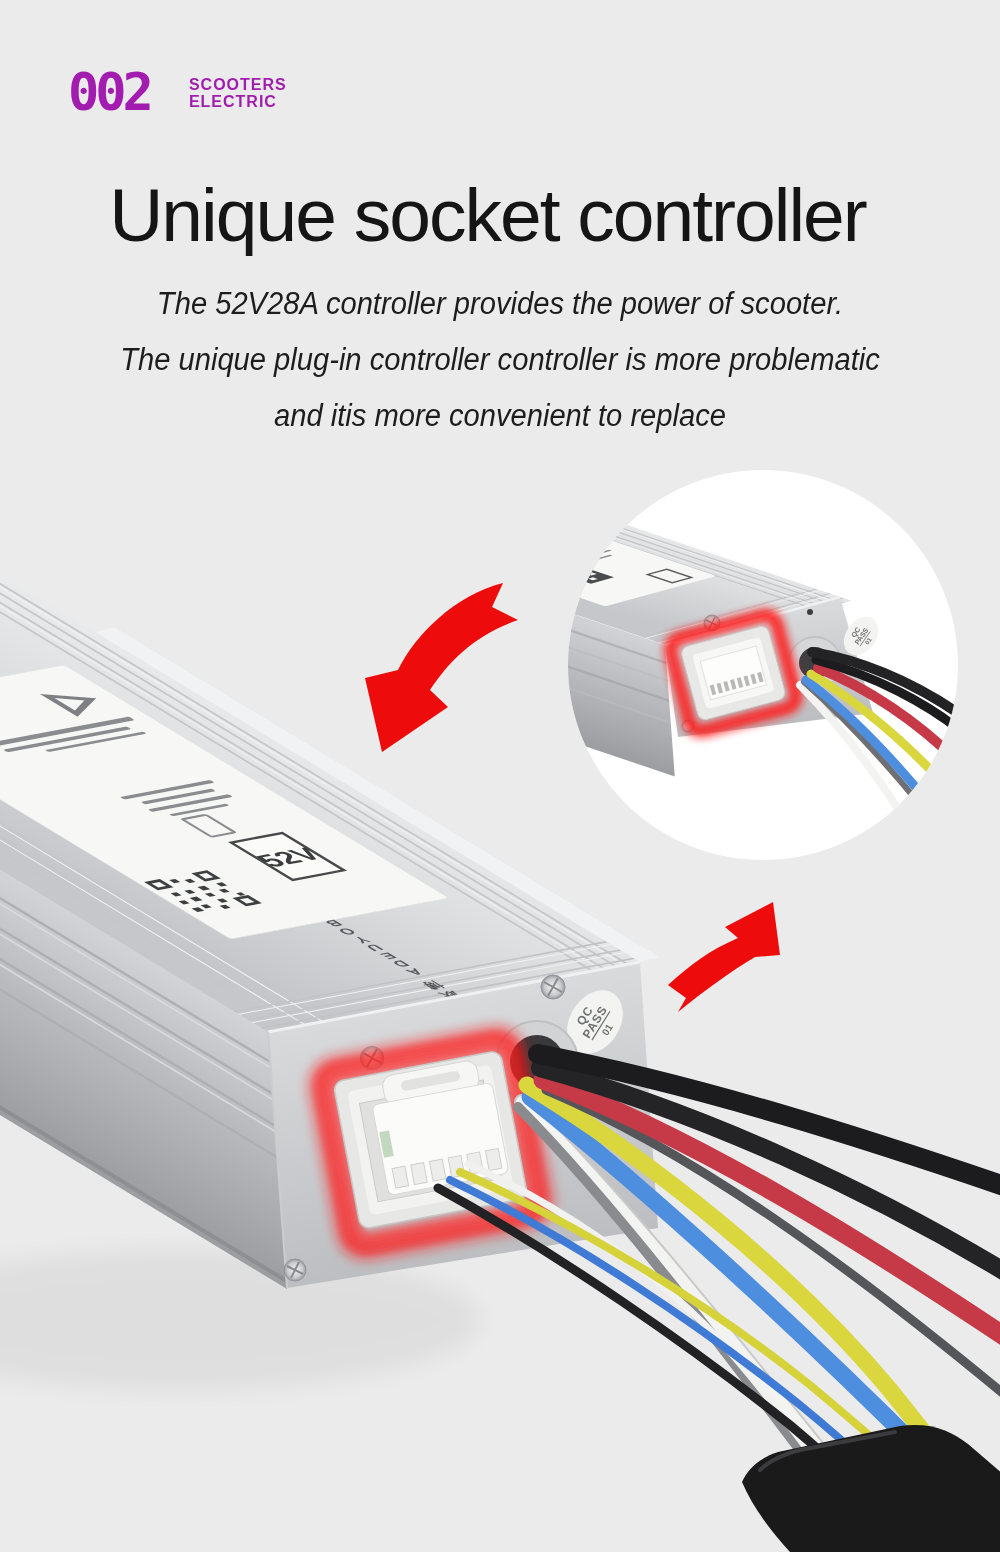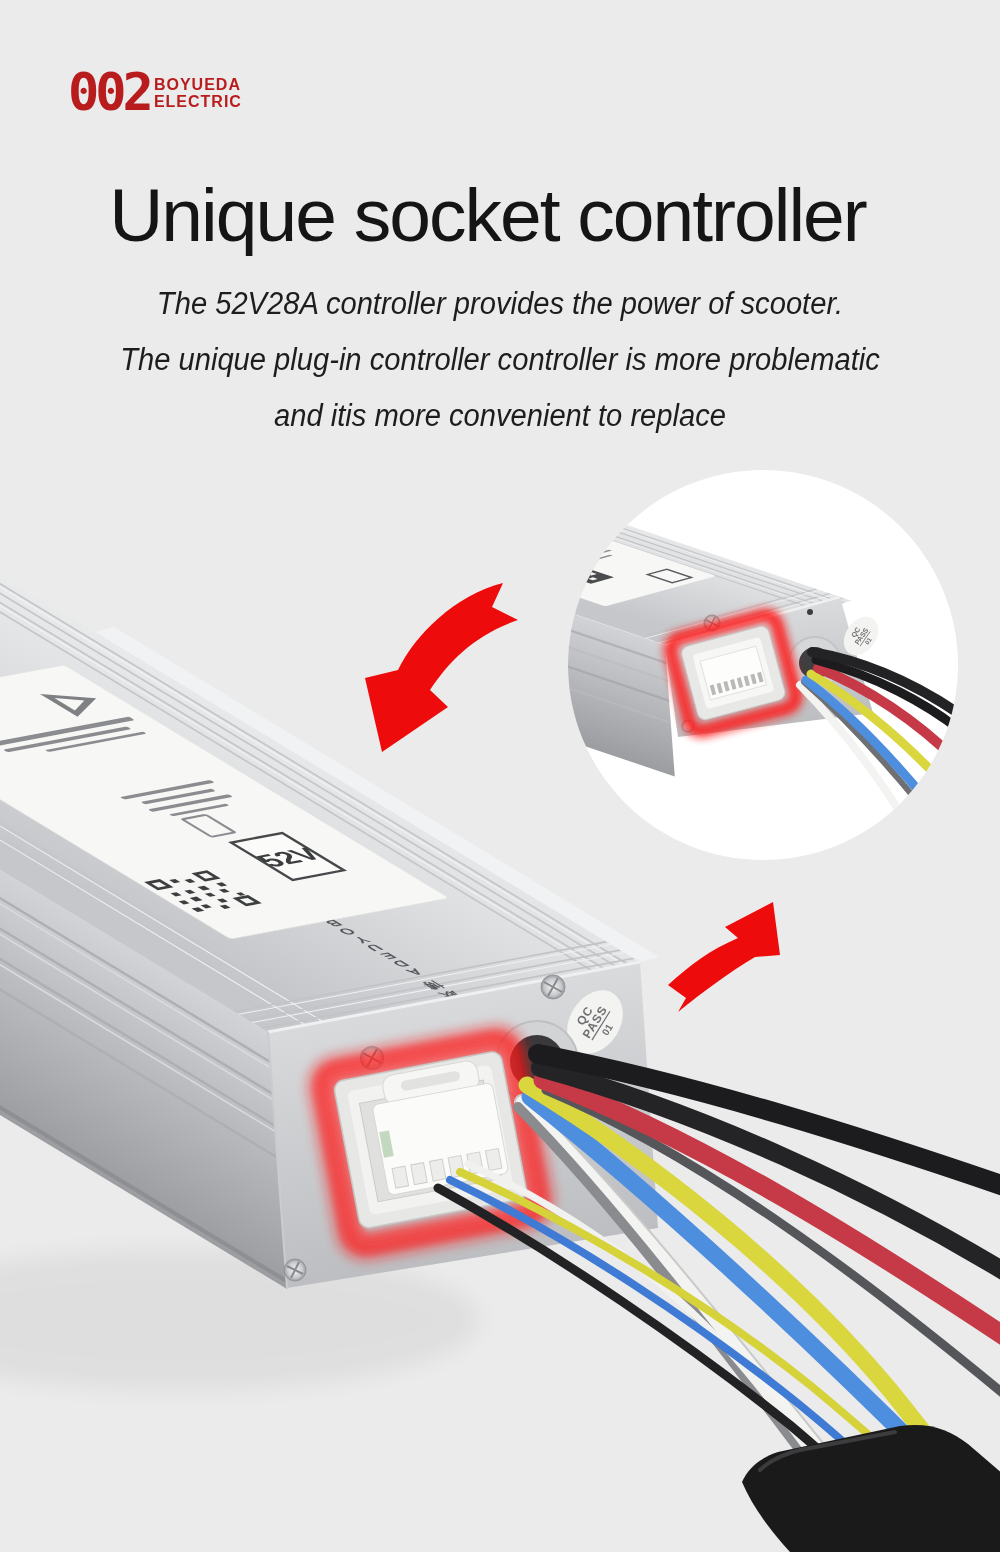--- a/index.html
+++ b/index.html
@@ -1,20 +1,20 @@
 <!DOCTYPE html>
 <html><head>
 <meta charset="utf-8">
 <style>
   html,body{margin:0;padding:0;}
   body{width:1000px;height:1552px;background:#ebebec;font-family:"Liberation Sans",sans-serif;overflow:hidden;}
   .page{position:relative;width:1000px;height:1552px;background:#ebebec;overflow:hidden;}
 
   
-  .logo{position:absolute;left:68px;top:70px;display:flex;align-items:center;color:#b91c1c;}
+  .logo{position:absolute;left:68px;top:70px;display:flex;align-items:center;color:#a21caf;gap:35px;}
   .logo-num{font-family:"DejaVu Sans Mono",monospace;font-weight:700;font-size:52px;line-height:44px;letter-spacing:-4px;}
   .logo-words{display:flex;flex-direction:column;margin-left:4px;margin-top:2px;}
   .logo-words span{font-size:16px;font-weight:700;letter-spacing:1px;line-height:17px;}
 
   
   .title{position:absolute;top:172px;left:0;width:975px;text-align:center;
          font-size:75px;font-weight:500;color:#151515;letter-spacing:-2px;white-space:nowrap;}
   .subtitle{position:absolute;left:0;width:1000px;text-align:center;color:#1d1d1d;font-style:italic;}
   .subtitle .line{font-size:31px;line-height:56px;transform:scaleX(0.94);transform-origin:50% 50%;white-space:nowrap;}
   .sub1{top:276px;} .sub2{top:332px;} .sub3{top:388px;}
@@ -22,21 +22,21 @@
   .scene{position:absolute;left:0;top:440px;width:1000px;height:1112px;}
 </style>
 </head>
 <body>
 
 <div class="page">
 
   <div class="logo">
     <span class="logo-num">002</span>
     <span class="logo-words">
-      <span>BOYUEDA</span>
+      <span>SCOOTERS</span>
       <span>ELECTRIC</span>
     </span>
   </div>
 
   <div class="title">Unique socket controller</div>
   <div class="subtitle sub1">
       <div class="line">The 52V28A controller provides the power of scooter.</div>
     </div>
   <div class="subtitle sub2">
       <div class="line">The unique plug-in controller controller is more problematic</div>

